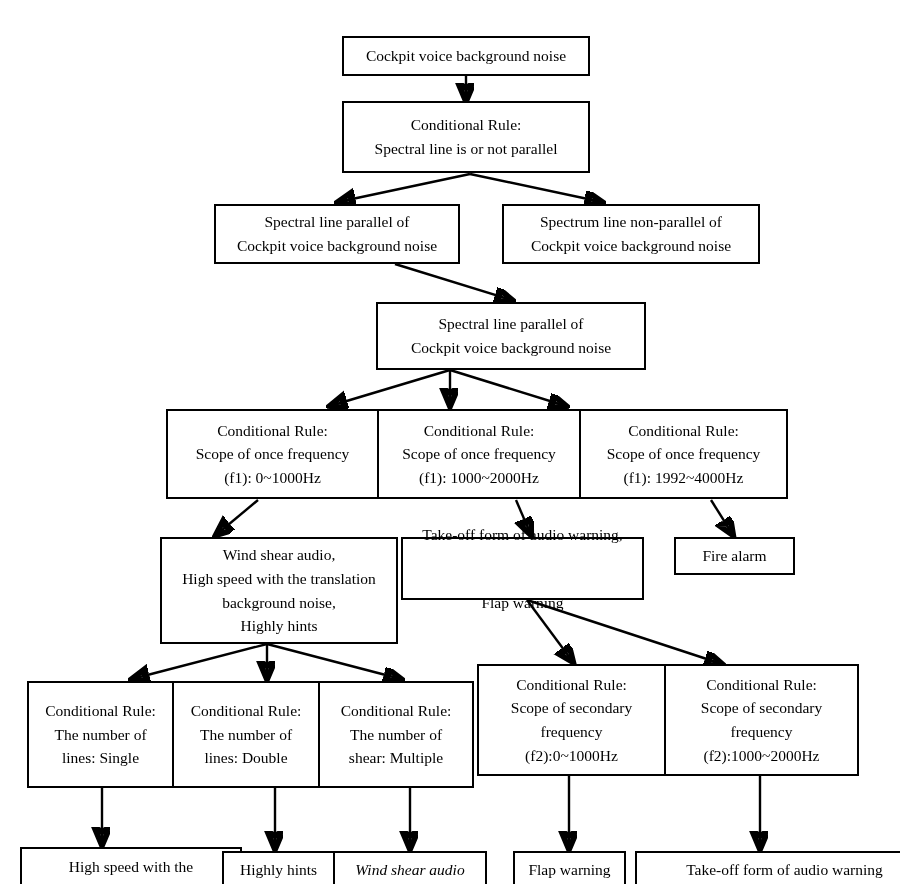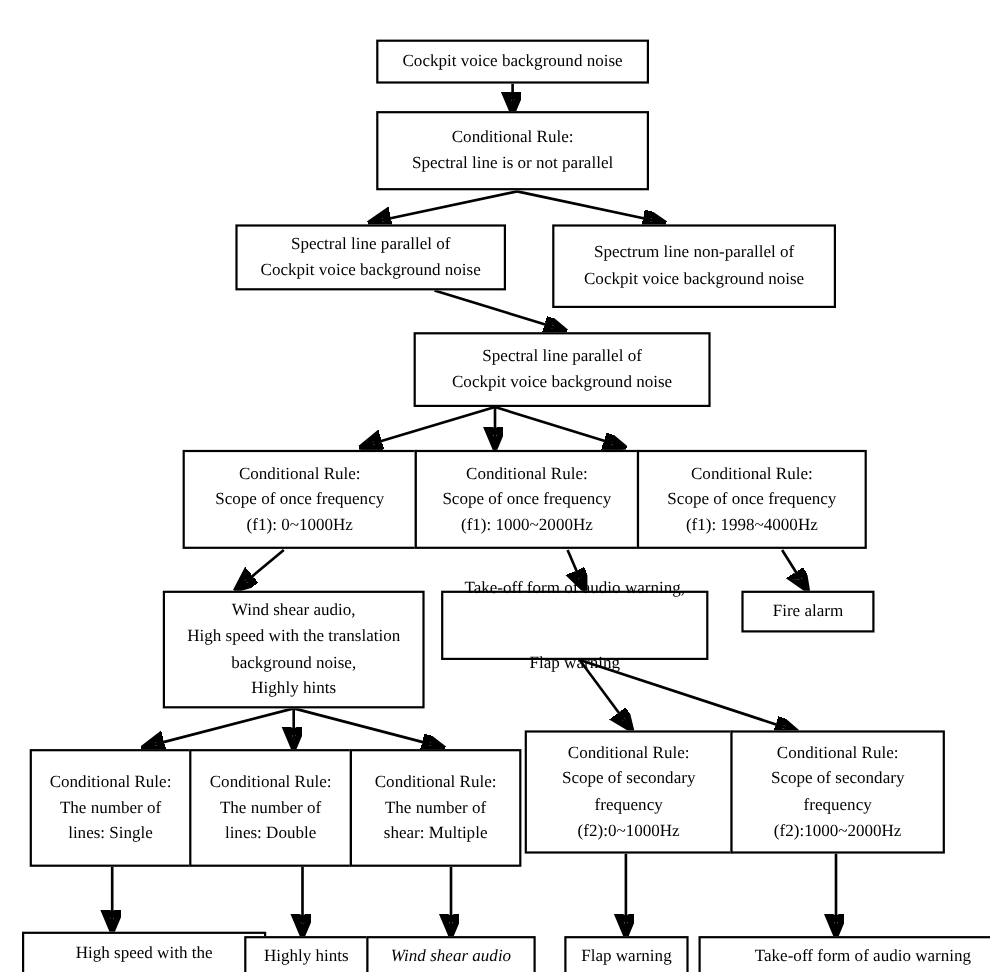--- a/index.html
+++ b/index.html
@@ -101,21 +101,21 @@
   <div class="node" style="left:342px; top:69px; width:248px; height:72px;">
     <span class="ln">Conditional Rule:</span>
     <span class="ln">Spectral line is or not parallel</span>
   </div>
 
   <div class="node" style="left:214px; top:172px; width:246px; height:60px;">
     <span class="ln">Spectral line parallel of</span>
     <span class="ln">Cockpit voice background noise</span>
   </div>
 
-  <div class="node" style="left:502px; top:172px; width:258px; height:76px;">
+  <div class="node" style="left:502px; top:172px; width:258px; height:60px;">
     <span class="ln">Spectrum line non-parallel of</span>
     <span class="ln">Cockpit voice background noise</span>
   </div>
 
   <div class="node" style="left:376px; top:270px; width:270px; height:68px;">
     <span class="ln">Spectral line parallel of</span>
     <span class="ln">Cockpit voice background noise</span>
   </div>
 
   <div class="node" style="left:166px; top:377px; width:213px; height:90px;">
@@ -126,24 +126,24 @@
 
   <div class="node" style="left:377px; top:377px; width:204px; height:90px;">
     <span class="ln">Conditional Rule:</span>
     <span class="ln">Scope of once frequency</span>
     <span class="ln">(f1): 1000~2000Hz</span>
   </div>
 
   <div class="node" style="left:579px; top:377px; width:209px; height:90px;">
     <span class="ln">Conditional Rule:</span>
     <span class="ln">Scope of once frequency</span>
-    <span class="ln">(f1): 1998~4000Hz</span>
-  </div>
-
-  <div class="node" style="left:148px; top:505px; width:238px; height:107px;align-items:center;">
+    <span class="ln">(f1): 1992~4000Hz</span>
+  </div>
+
+  <div class="node" style="left:160px; top:505px; width:238px; height:107px;align-items:center;">
     <span class="ln">Wind shear audio,</span>
     <span class="ln">High speed with the translation</span>
     <span class="ln">background noise,</span>
     <span class="ln">Highly hints</span>
   </div>
 
   <div class="node" style="left:401px; top:505px; width:243px; height:63px;gap:44px;">
     <span class="ln">Take-off form of audio warning,</span>
     <span class="ln">Flap warning</span>
   </div>

